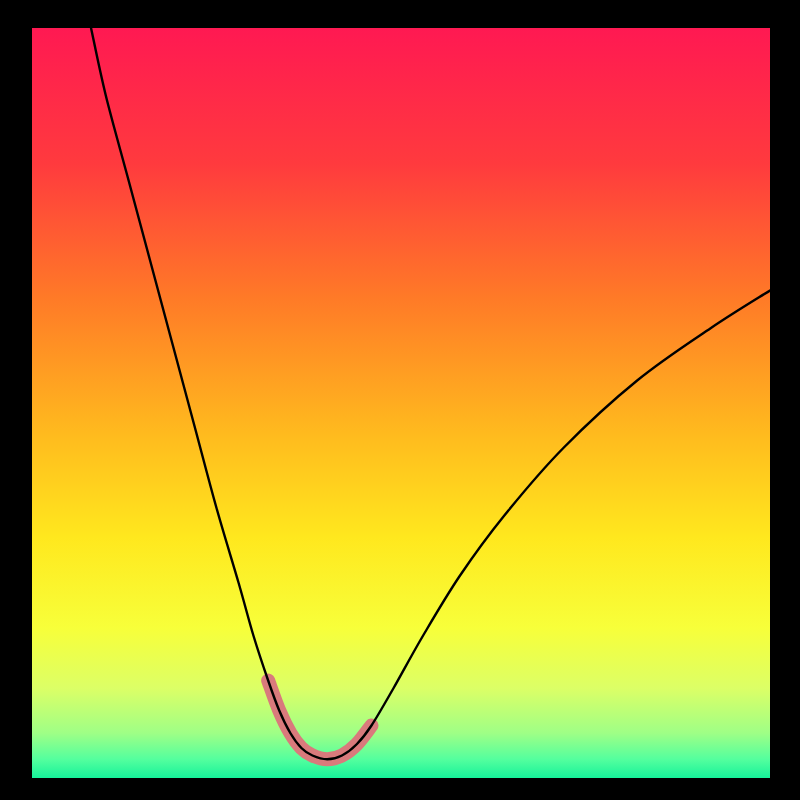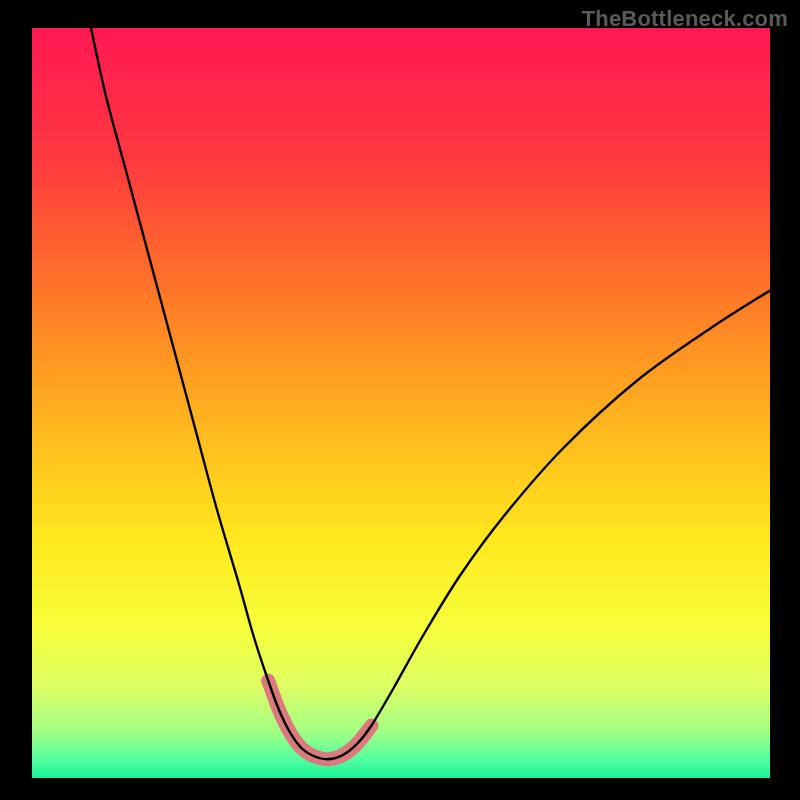--- a/index.html
+++ b/index.html
@@ -34,21 +34,20 @@
     top: 0;
     width: 800px;
     height: 800px;
     display: block;
   }
 </style>
 </head>
 <body>
 
 <div class="stage">
-  <div class="watermark">TheBottleneck.com</div>
 
   <svg class="plot" viewBox="0 0 800 800">
     <defs>
       <linearGradient id="bg-grad" x1="0" y1="0" x2="0" y2="1">
 
       <stop offset="0.00%" stop-color="#ff1952"></stop>
           <stop offset="18.00%" stop-color="#ff3a3e"></stop>
           <stop offset="36.00%" stop-color="#ff7a27"></stop>
           <stop offset="54.00%" stop-color="#ffba1e"></stop>
           <stop offset="68.00%" stop-color="#ffe81e"></stop>

